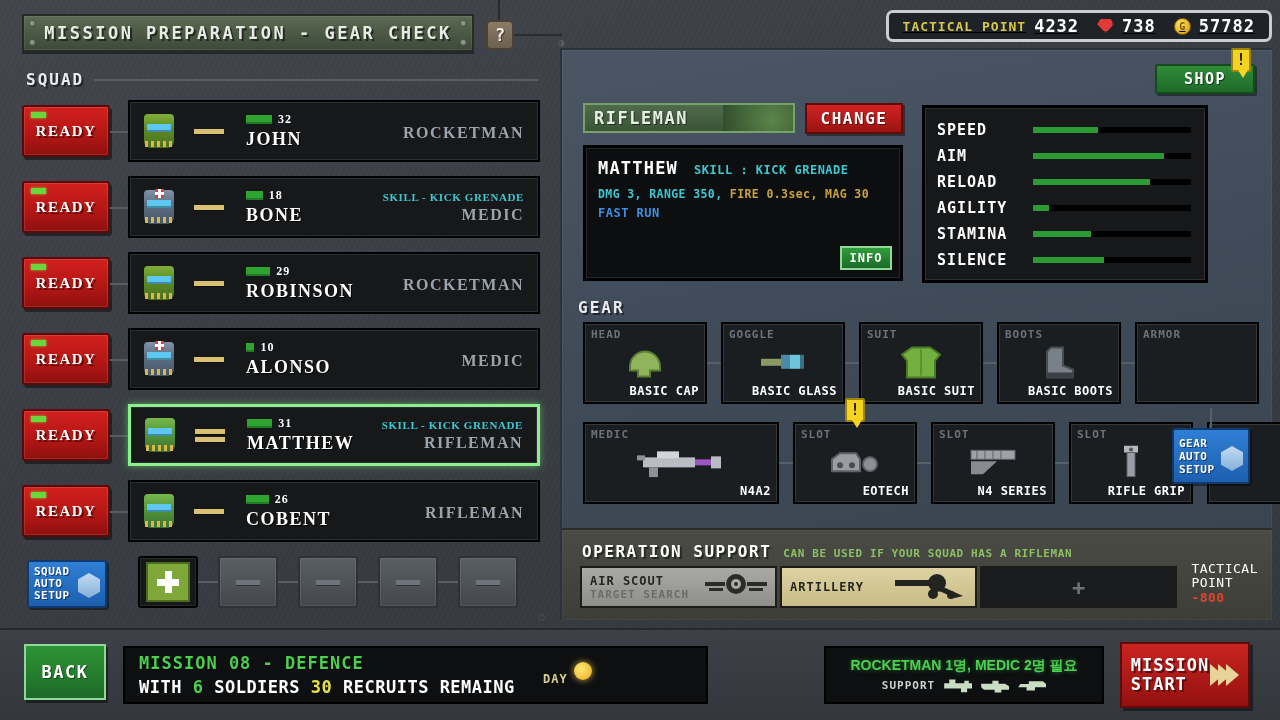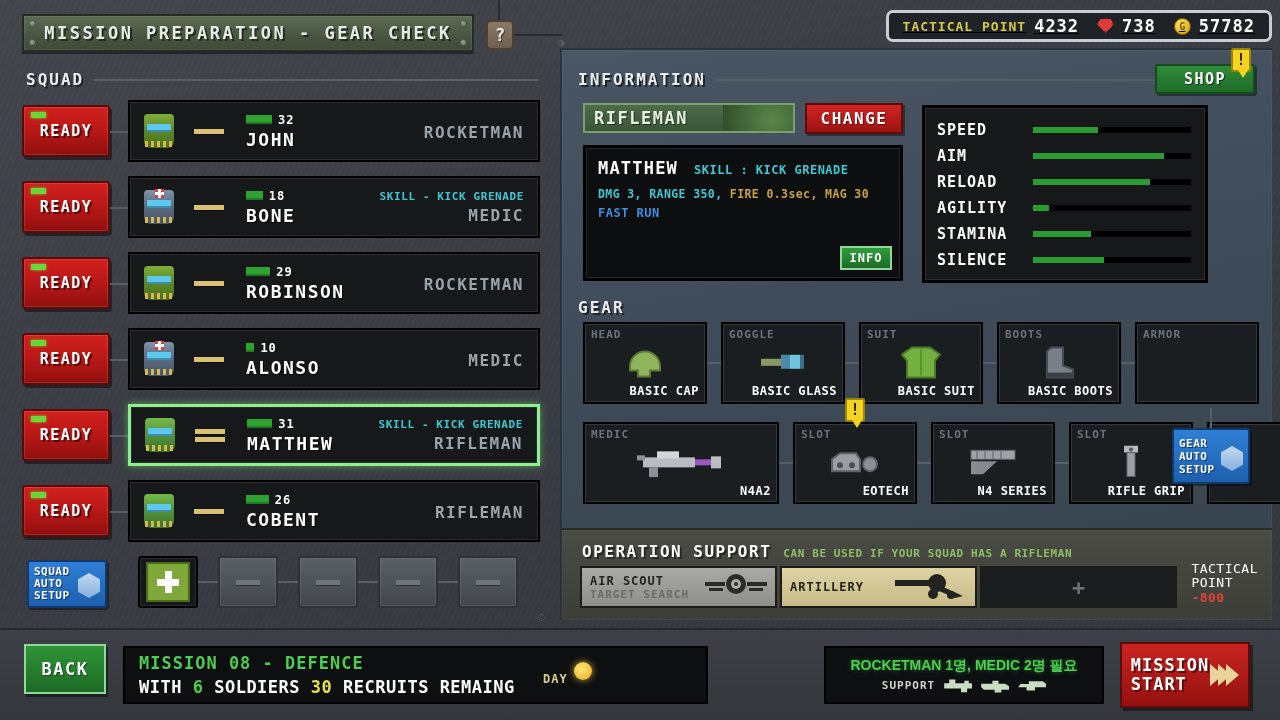--- a/index.html
+++ b/index.html
@@ -61,21 +61,21 @@
   
   .sechdr { position: absolute; display: flex; align-items: center; gap: 10px; }
   .sechdr .ht { color: #e9ecef; font-size: 16px; letter-spacing: 2px; font-weight: bold;
                 text-shadow: 2px 2px 0 #22252a; }
   .sechdr .hl { height: 2px; background: #5a5f66; flex: 1; }
 
   #squadhdr { left: 26px; top: 70px; width: 512px; }
 
   
   #squadlist { position: absolute; left: 18px; top: 98px; width: 524px; }
-  .srow { position: relative; height: 76px; }
+  .srow { position: relative; height: 76px; font-family: Liberation Serif, serif; }
   .readybtn {
     position: absolute; left: 4px; top: 7px; width: 88px; height: 52px;
     background: linear-gradient(180deg,#d2201e 0%,#b41715 55%,#8f100f 100%);
     border: 2px solid #5c0a09; border-radius: 3px;
     box-shadow: 2px 3px 0 rgba(0,0,0,0.45), inset 0 0 0 1px rgba(255,255,255,0.12);
     display: flex; align-items: center; justify-content: center;
   }
   .readybtn .rt { color: #fff; font-size: 15px; font-weight: bold; letter-spacing: 1.5px;
                   text-shadow: 2px 2px 0 #5c0a09; }
   .readybtn .led { position: absolute; left: 7px; top: 5px; width: 15px; height: 6px;
@@ -244,21 +244,21 @@
   .opbox .ot1 { color: #23241f; font-size: 12px; font-weight: bold; letter-spacing: 1px; display:block; }
   .opbox .ot2 { color: #6b6c66; font-size: 11px; font-weight: bold; letter-spacing: 1px; display:block; }
   .opbox .plusmark { color: #6e7277; font-size: 22px; font-weight: bold; }
   #tpcost { position: absolute; right: 14px; top: 32px; text-align: left; }
   #tpcost .tl { color: #fff; font-size: 13px; font-weight: normal; line-height: 14px; letter-spacing: 0.5px; }
   #tpcost .tv { color: #e0442f; font-size: 13px; font-weight: bold; letter-spacing: 0.5px; }
 
   
   #bottombar { position: absolute; left: 0; top: 628px; width: 1280px; height: 92px;
      background: linear-gradient(180deg,#3d4147,#33363b); border-top: 2px solid #26292d; }
-  #backbtn { position: absolute; left: 24px; top: 14px; width: 82px; height: 50px;
+  #backbtn { position: absolute; left: 24px; top: 14px; width: 82px; height: 56px;
      background: linear-gradient(180deg,#2e9436,#1d6a26); border: 2px solid #8fd89a;
      box-shadow: 2px 3px 0 rgba(0,0,0,0.45); display: flex; align-items: center; justify-content: center; }
   #backbtn .bt { color: #fff; font-size: 17px; font-weight: bold; letter-spacing: 1.5px; text-shadow: 1px 1px 0 #14481b; }
   #missionbox { position: absolute; left: 123px; top: 16px; width: 585px; height: 58px;
      background: #0d0f11; border: 2px solid #000; padding: 5px 14px; }
   #missionbox .l1 { color: #4cd14f; font-size: 17px; font-weight: bold; letter-spacing: 1px; text-shadow: 1px 1px 0 #000; }
   #missionbox .l2 { color: #fff; font-size: 17px; font-weight: bold; letter-spacing: 0.5px; margin-top: 4px; }
   #missionbox .n1 { color: #4cd14f; } #missionbox .n2 { color: #e6e04a; }
   #daybox { position: absolute; left: 418px; top: 8px; display: flex; align-items: center; gap: 6px; }
   #daybox .dl { color: #d6cf8e; font-size: 12px; font-weight: bold; letter-spacing: 1px; margin-top: 16px; }
@@ -531,24 +531,20 @@
       <div class="slotwire"></div>
       <div class="eslot">
         <span class="dash"></span>
       </div>
     </div>
   <span class="corner-mark" style="left:538px; top:610px;">◌</span>
 
   <div id="rightpanel"></div>
   <span class="corner-mark" style="left:558px; top:36px;">◑</span>
 
-  <div class="sechdr" id="infohdr">
-    <span class="ht">INFORMATION</span>
-    <span class="hl"></span>
-  </div>
 
   <div id="shopbtn">
     <span class="st">SHOP</span>
   </div>
   <div class="excl" style="left:1231px; top:48px;">!</div>
 
   <div id="classbar">
     <span class="thumb"></span>
     <span class="ct">RIFLEMAN</span>
   </div>

